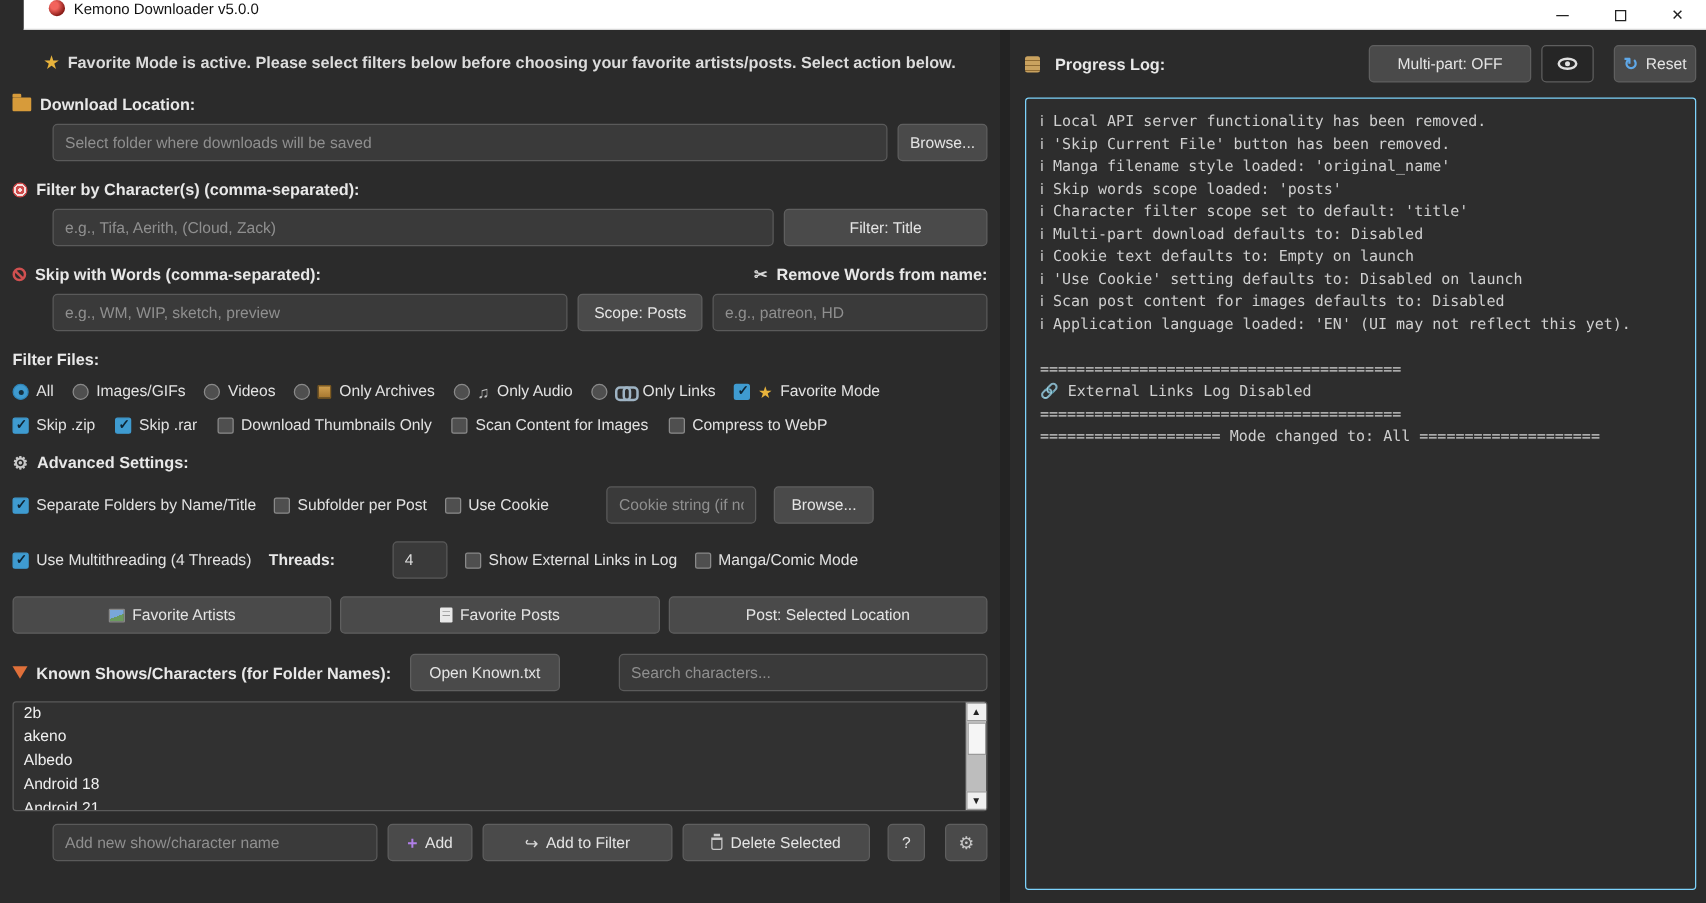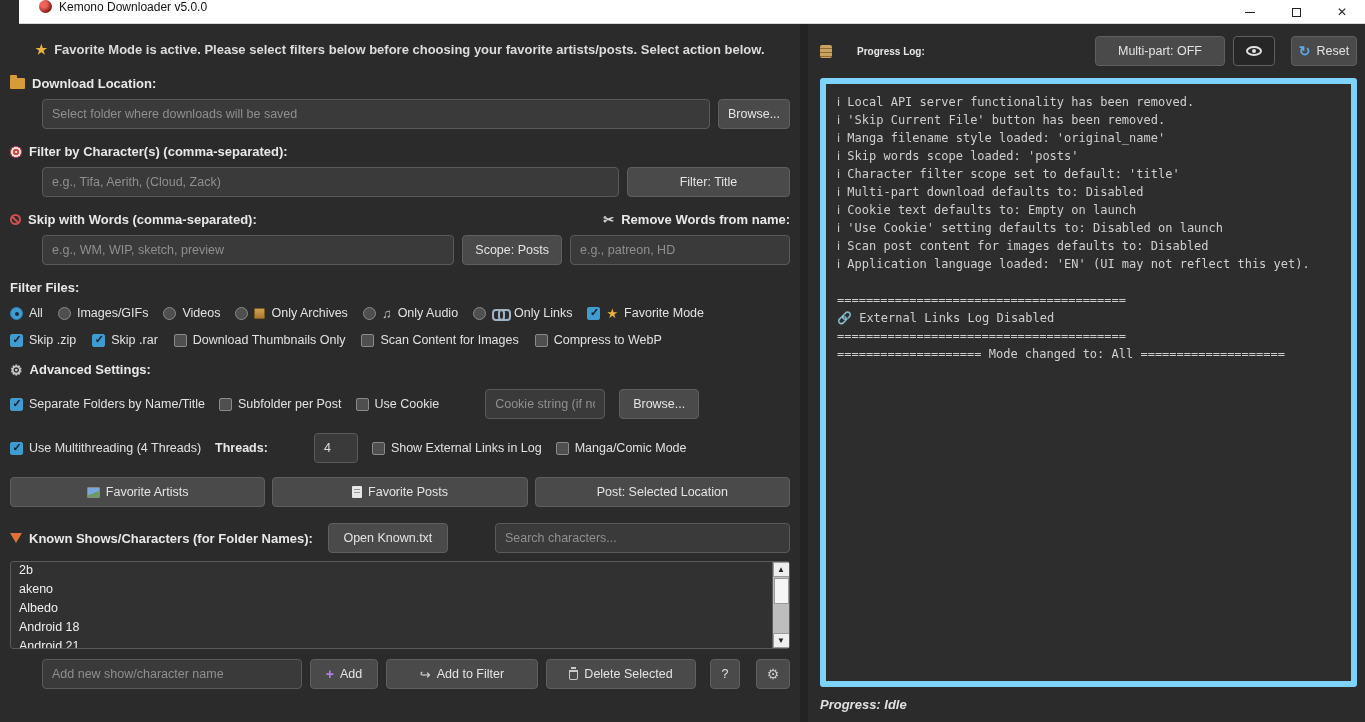--- a/index.html
+++ b/index.html
@@ -53,23 +53,23 @@
     border-radius:3px; position:relative; overflow:hidden; }
   .list-item { font-size:12.5px; color:#f0f0f0; padding:1px 8px; height:19px; }
   .scrollbar { position:absolute; right:0; top:0; bottom:0; width:17px; background:#bdbdbd;
     display:flex; flex-direction:column; align-items:center; border-left:1px solid #5a5a5a; }
   .sb-btn { width:17px; height:15px; background:#efefef; border:1px solid #9a9a9a;
     font-size:8px; color:#222; display:flex; align-items:center; justify-content:center; flex:none; }
   .sb-down { margin-top:auto; }
   .sb-thumb { width:15px; height:26px; background:#f5f5f5; border:1px solid #9a9a9a; margin-top:1px; }
   
   .log-header { display:flex; align-items:center; gap:8px; }
-  .log-title { font-weight:bold; font-size:10px; color:#e8e8e8; display:flex; gap:25px;
+  .log-title { font-weight:bold; font-size:13px; color:#e8e8e8; display:flex; gap:12px;
     align-items:center; margin-right:auto; }
-  .log-area { margin-top:12px; flex:1; border:6px solid #7dd3fc; border-radius:3px;
+  .log-area { margin-top:12px; flex:1; border:1px solid #7dd3fc; border-radius:3px;
     background:#2d2d2d; padding:9px 11px; font-family:"DejaVu Sans Mono", monospace;
     font-size:12px; color:#cfcfcf; overflow:hidden; }
   .log-line { min-height:18px; line-height:18px; white-space:pre; }
   .status { margin-top:10px; font-weight:bold; font-style:italic; font-size:13px; color:#e0e0e0; }
   .btn-eye { width:42px; background:#262626; }
   
   .g { font-size:13px; line-height:1; }
   .g-star { color:#e8b33c; }
   .g-gear { color:#c8c8c8; font-size:14px; }
   .g-scissors { color:#d8d8d8; }
@@ -368,16 +368,15 @@
       <div class="log-line">ℹ 'Use Cookie' setting defaults to: Disabled on launch</div>
       <div class="log-line">ℹ Scan post content for images defaults to: Disabled</div>
       <div class="log-line">ℹ Application language loaded: 'EN' (UI may not reflect this yet).</div>
       <div class="log-line"></div>
       <div class="log-line">========================================</div>
       <div class="log-line">🔗 External Links Log Disabled</div>
       <div class="log-line">========================================</div>
       <div class="log-line">==================== Mode changed to: All ====================</div>
     </div>
 
-    <div class="status">Progress: Idle</div>
   </div>
 
 </div>
 
 </body></html>

